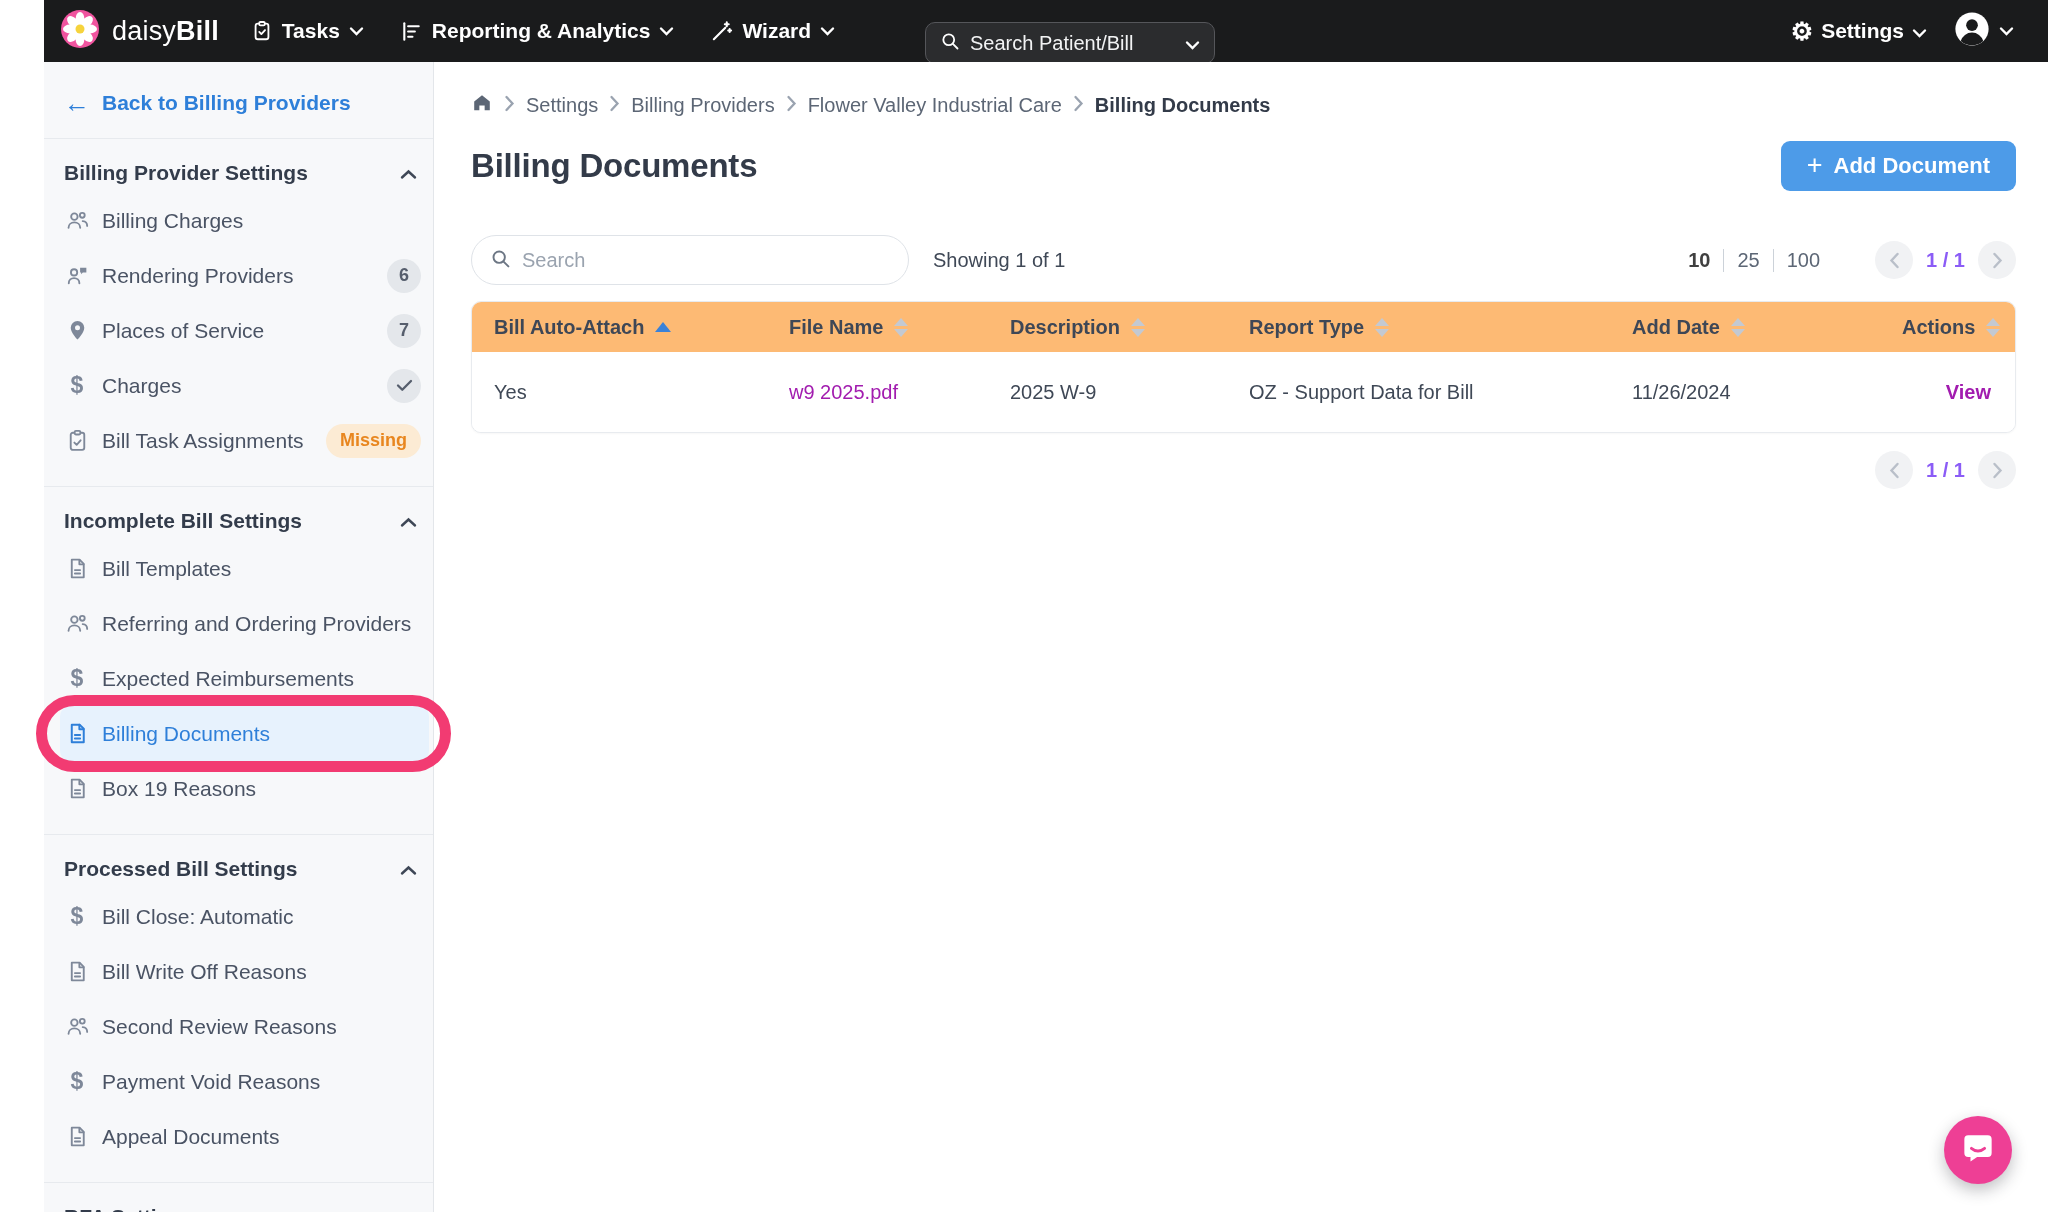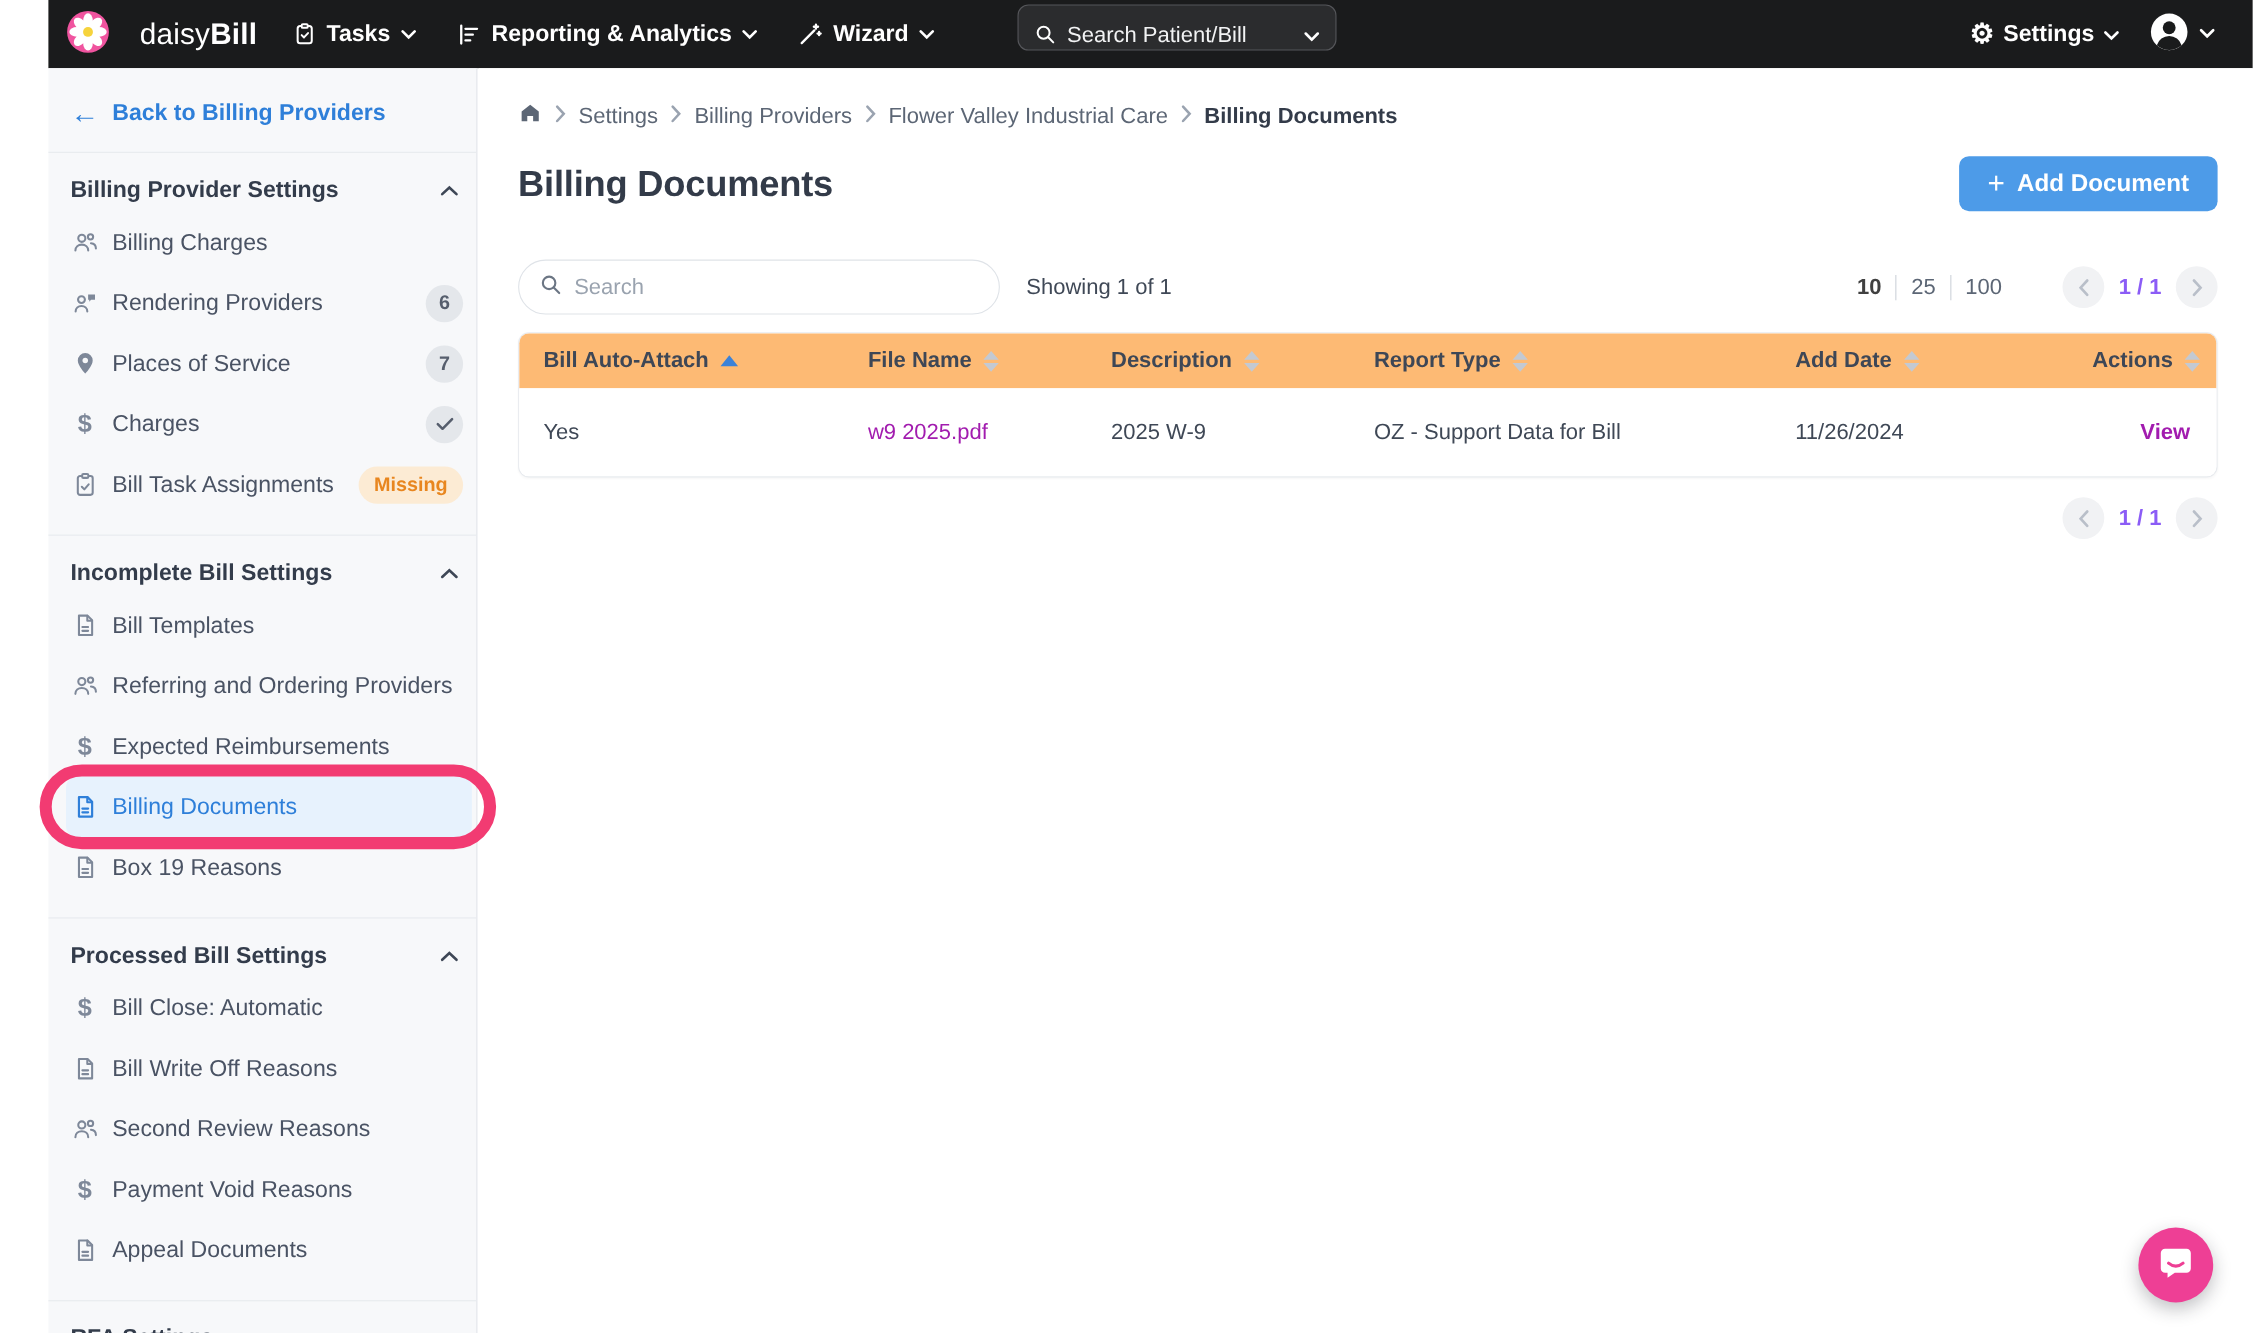--- a/index.html
+++ b/index.html
@@ -11,30 +11,30 @@
     overflow:hidden;
     position:relative;
   }
   .screen { position:absolute; inset:0; background:#fff; }
 
   
   .topbar {
     position:absolute; left:44px; top:0; right:0; height:62px;
     background:#1a1b1c; display:flex; align-items:center; padding:0 34px 0 16px;
   }
-  .brand { display:flex; align-items:center; gap:27px; margin-right:32px; cursor:pointer; }
+  .brand { display:flex; align-items:center; gap:12px; margin-right:32px; cursor:pointer; }
   .brand-text { font-size:27px; color:#fff; letter-spacing:0.2px; }
   .brand-text b { font-weight:800; }
   .topnav { display:flex; align-items:center; gap:36px; }
   .nav-item { display:flex; align-items:center; gap:9px; color:#fff; font-size:21px; font-weight:600; cursor:pointer; }
   .nav-item svg { display:block; }
   .top-search {
-    position:absolute; left:881px; top:4px; width:290px; height:42px;
+    position:absolute; left:881px; top:22px; width:290px; height:42px;
     background:#2b2c2e; border:1px solid #55565a; border-radius:10px;
-    display:flex; padding:16px 14px; gap:10px;
+    display:flex; align-items:center; padding:16px 14px; gap:10px;
     color:#f2f3f4; font-size:20px; cursor:pointer;
   }
   .top-search .spacer { flex:1; }
   .top-right { margin-left:auto; display:flex; align-items:center; gap:26px; }
   .settings-group { display:flex; align-items:center; gap:8px; color:#fff; font-size:21px; font-weight:600; cursor:pointer; }
   .gear-glyph { font-size:25px; line-height:1; color:#fff; }
   .avatar-group { display:flex; align-items:center; gap:8px; cursor:pointer; }
 
   
   .sidebar {

